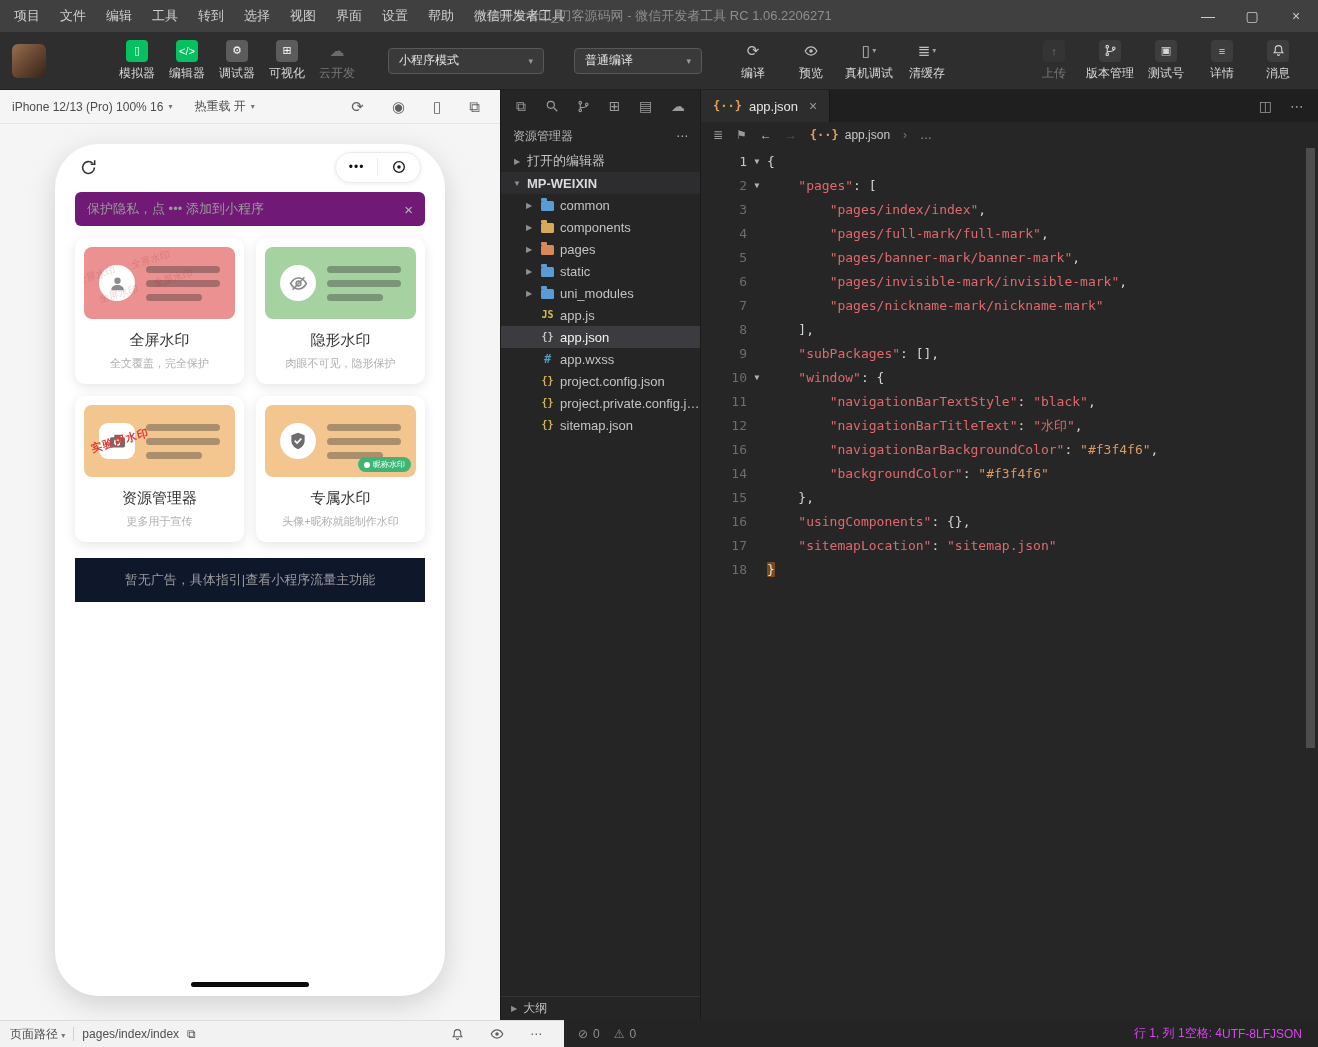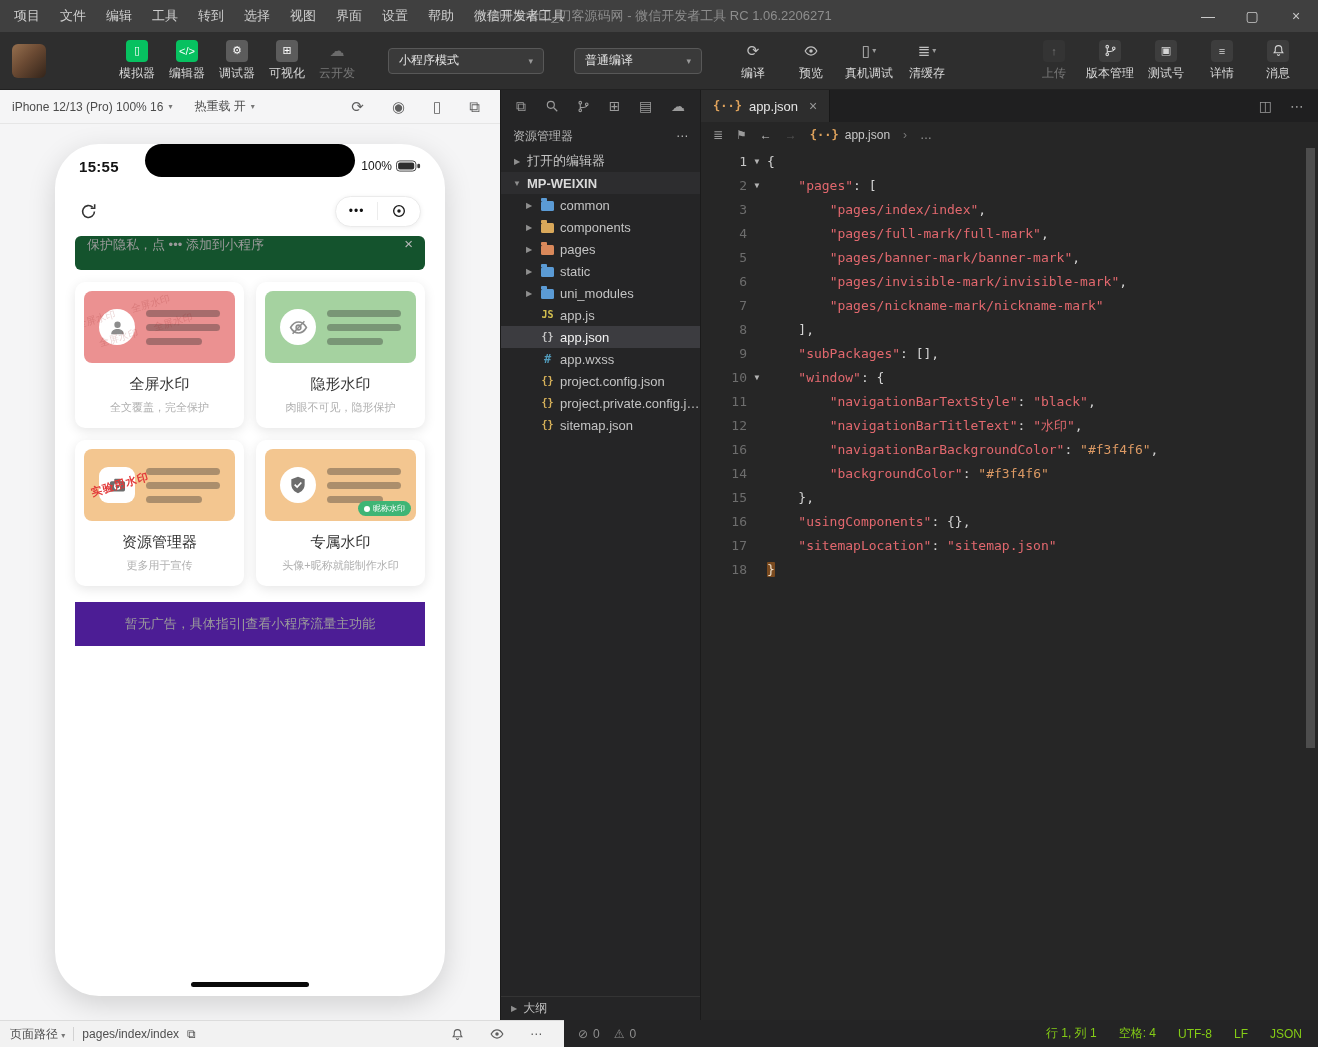--- a/index.html
+++ b/index.html
@@ -41,41 +41,41 @@
   box-shadow:0 8px 28px rgba(0,0,0,.15)}
 .p-status{height:44px;position:relative;display:flex;align-items:center;justify-content:space-between;padding:0 24px}
 .notch{position:absolute;left:50%;transform:translateX(-50%);top:0;width:210px;height:33px;background:#000;border-radius:20px}
 .p-time{font-size:15px;color:#141414;font-weight:bold;letter-spacing:.3px}
 .p-batt{display:flex;align-items:center;gap:4px;font-size:12px;color:#141414}
 .p-nav{height:46px;display:flex;align-items:center;justify-content:space-between;padding:0 24px}
 .reload-ic{color:#333;display:flex}
 .capsule{width:86px;height:31px;border:1px solid #ebebeb;background:#fff;border-radius:16px;display:flex;align-items:center;justify-content:space-evenly;color:#1a1a1a;box-shadow:0 1px 5px rgba(0,0,0,.07)}
 .cap-dots{font-size:12px;letter-spacing:1px;color:#111;line-height:1}
 .cap-div{width:1px;height:18px;background:#ececec}
-.notice{margin:2px 20px 12px;height:34px;background:#14532d;border-radius:6px;display:flex;padding:0 12px;font-size:13px;color:#9a9a9a}
+.notice{margin:2px 20px 12px;height:34px;background:#701a75;border-radius:6px;display:flex;align-items:center;padding:0 12px;font-size:13px;color:#9a9a9a}
 .nx{margin-left:auto;color:#b8b8b8;font-size:15px;line-height:1}
 .cards{padding:0 20px;display:grid;grid-template-columns:1fr 1fr;gap:12px}
 .card{background:#fff;border-radius:10px;box-shadow:0 3px 12px rgba(0,0,0,.10);padding:9px 9px 13px}
 .cimg{height:72px;border-radius:8px;position:relative;display:flex;align-items:center;justify-content:center;gap:11px;overflow:hidden}
 .cimg.red{background:#eb9191}
 .cimg.green{background:#a5d2a0}
 .cimg.orange{background:#f3c690}
 .icirc{width:36px;height:36px;border-radius:50%;background:#fff;display:flex;align-items:center;justify-content:center;color:#8d8d8d;flex:none}
 .icirc.sq{border-radius:9px;color:#6d6d6d}
 .bars{display:flex;flex-direction:column;gap:7px}
 .bar{height:7px;border-radius:3.5px;background:rgba(45,45,45,.36)}
 .bar.b1,.bar.b2{width:74px}
 .bar.b3{width:56px}
 .stamp{position:absolute;left:6px;top:28px;transform:rotate(-16deg);color:#e23a3a;font-size:11px;font-weight:bold;letter-spacing:1px;white-space:nowrap}
 .wmfaint{position:absolute;left:-6px;top:6px;transform:rotate(-16deg);color:rgba(150,35,35,.20);font-size:10px;white-space:pre;line-height:24px;pointer-events:none}
 .badge{position:absolute;right:5px;bottom:5px;background:#3eb575;color:#fff;font-size:8px;border-radius:8px;padding:2px 6px;display:flex;align-items:center;gap:3px;white-space:nowrap}
 .badge::before{content:"";width:6px;height:6px;border-radius:50%;background:#fff;flex:none}
 .ctitle{text-align:center;font-size:15px;color:#333;margin-top:12px;white-space:nowrap}
 .csub{text-align:center;font-size:11px;color:#b0b0b0;margin-top:6px;white-space:nowrap;overflow:hidden}
-.adbar{margin:16px 20px 0;height:44px;background:#4c1d95;display:flex;align-items:center;justify-content:center;color:#9b9b9b;font-size:13px}
+.adbar{margin:16px 20px 0;height:44px;background:#0f172a;display:flex;align-items:center;justify-content:center;color:#9b9b9b;font-size:13px}
 .homebar{position:absolute;left:50%;transform:translateX(-50%);bottom:9px;width:118px;height:5px;border-radius:3px;background:#0a0a0a}
 
 .expl{width:200px;background:#252526;display:flex;flex-direction:column;color:#b9b9b9;border-left:1px solid #1b1b1b}
 .expl-icons{height:32px;display:flex;align-items:center;justify-content:space-between;padding:0 15px;color:#9b9b9b;font-size:14px}
 .expl-icons .xi{display:flex;align-items:center}
 .expl-head{height:28px;display:flex;align-items:center;justify-content:space-between;padding:0 12px;font-size:12px;color:#b5b5b5}
 .tree{flex:1;overflow:hidden;font-size:13px}
 .trow{height:22px;display:flex;align-items:center;padding-left:10px;gap:4px;color:#c3c3c3;white-space:nowrap;cursor:default}
 .trow .arr{width:12px;font-size:8px;color:#8f8f8f;text-align:center;flex:none}
 .trow.child{padding-left:22px}
@@ -113,21 +113,21 @@
 .t-h{color:#dc9a64}
 .t-m{background:#7a4a1f;color:#eedfc8;border-radius:1px}
 .vsb{position:absolute;right:3px;top:0;width:9px;height:600px;background:#4d4d4d}
 
 .bbar{height:27px;display:flex;font-size:12px}
 .bb-sim{width:564px;background:#f2f2f2;border-top:1px solid #dcdcdc;display:flex;align-items:center;padding:0 10px;gap:8px;color:#4f4f4f}
 .bb-div{width:1px;height:14px;background:#d2d2d2}
 .bb-icons{margin-left:auto;display:flex;gap:26px;padding-right:12px;color:#5d5d5d;align-items:center}
 .bb-expl{width:200px;background:#242425;display:flex;align-items:center;gap:14px;padding:0 14px;color:#8f8f8f}
 .prob{display:flex;align-items:center;gap:5px}
-.bb-ed{flex:1;background:#242425;display:flex;align-items:center;justify-content:flex-end;gap:22px;padding-right:16px;color:#84cc16;white-space:nowrap}
+.bb-ed{flex:1;background:#242425;display:flex;align-items:center;justify-content:flex-end;padding-right:16px;color:#d946ef;white-space:nowrap}
 .icbtn{display:flex;align-items:center;justify-content:center;cursor:default}
 </style>
 </head>
 <body>
 
 <div class="titlebar">
   <div class="menus" id="menus">
       <div class="menu">项目</div>
       <div class="menu">文件</div>
       <div class="menu">编辑</div>
@@ -253,34 +253,20 @@
       </div>
       <div class="simicons" id="sim-icons">
           <span class="icbtn">⟳</span>
           <span class="icbtn">◉</span>
           <span class="icbtn">▯</span>
           <span class="icbtn">⧉</span>
         </div>
     </div>
     <div class="sim-body">
       <div class="phone">
-        <div class="p-status">
-          <span class="p-time">15:55</span>
-          <div class="notch"></div>
-          <div class="p-batt">
-            <span>100%</span>
-            <span id="batt-icon" class="icbtn">
-                <svg width="25" height="12" viewBox="0 0 27 12">
-                  <rect x="0.5" y="0.5" width="21" height="11" rx="3.5" fill="none" stroke="#3c3c3c"></rect>
-                  <rect x="2.3" y="2.3" width="17.4" height="7.4" rx="2" fill="#2e2e2e"></rect>
-                  <rect x="23" y="3.6" width="3" height="4.8" rx="1.4" fill="#3c3c3c"></rect>
-                </svg>
-              </span>
-          </div>
-        </div>
         <div class="p-nav">
           <span class="reload-ic icbtn" id="reload-ic">
               <svg viewBox="0 0 24 24" width="19" height="19" fill="none" stroke="currentColor" stroke-width="2">
                 <path d="M19.5 12a7.5 7.5 0 1 1-2.2-5.3"></path>
                 <path d="M19.8 2.8v5h-5"></path>
               </svg>
             </span>
           <div class="capsule">
             <span class="cap-dots">•••</span>
             <span class="cap-div"></span>

